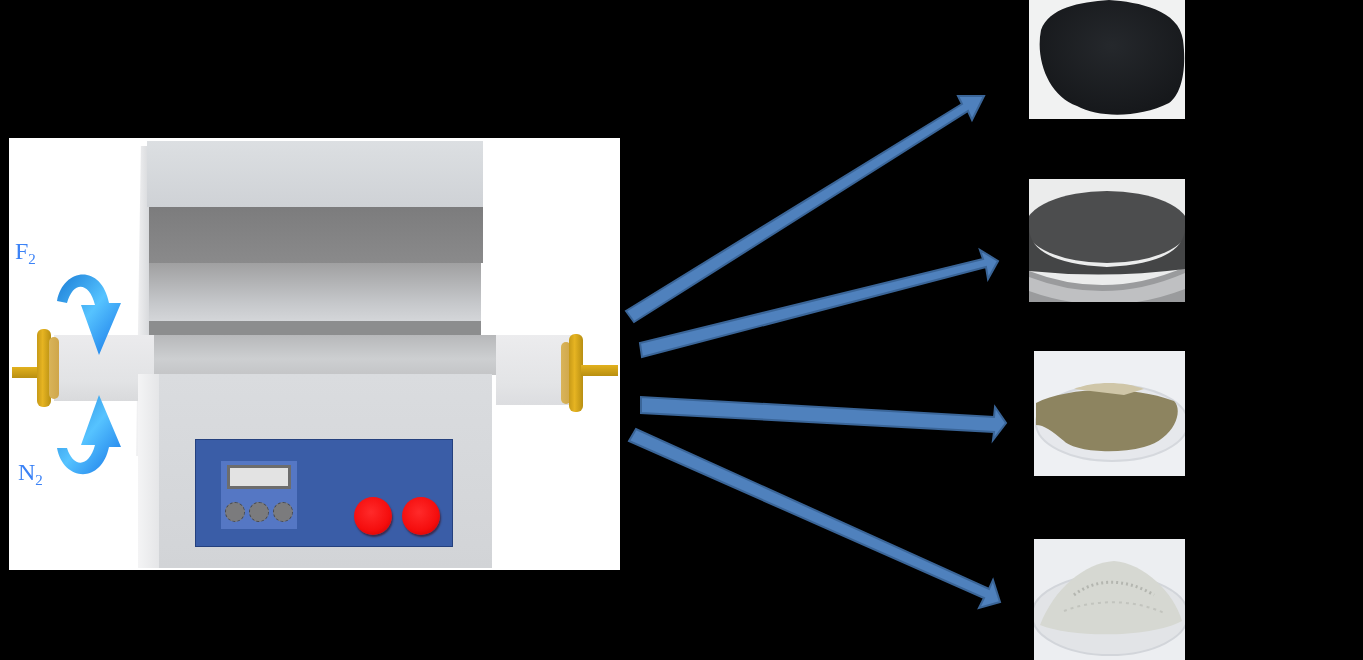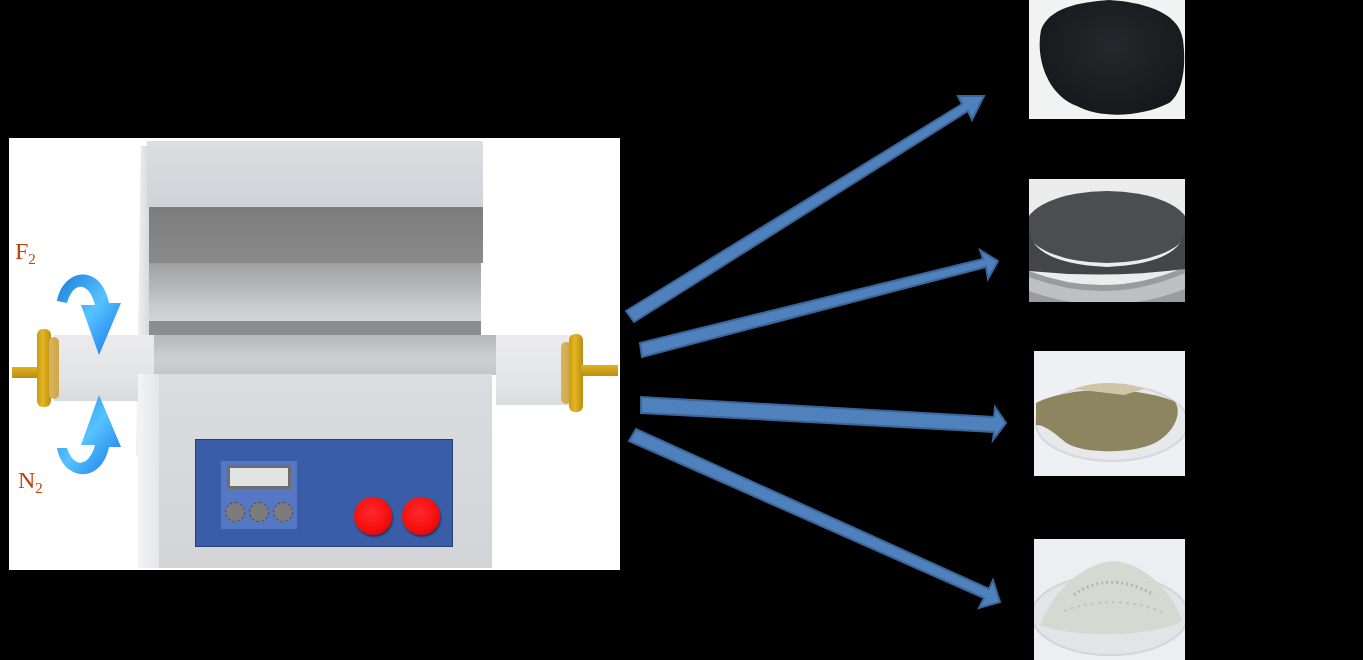--- a/index.html
+++ b/index.html
@@ -7,21 +7,21 @@
       width: 1363px; height: 660px; background: #000000;
       position: relative; overflow: hidden;
       font-family: "Liberation Serif", "DejaVu Serif", serif;
     }
     .abs { position: absolute; }
 
     
     #furnace-panel { left: 9px; top: 138px; width: 611px; height: 432px; background: #ffffff; overflow: hidden; }
 
     
-    .gas-label { font-size: 24px; color: #c2410c; line-height: 1; }
+    .gas-label { font-size: 24px; color: #3b82f6; line-height: 1; }
     .gas-label sub { font-size: 15px; vertical-align: -5px; }
 
     
     #lid-top { left: 138px; top: 3px; width: 336px; height: 66px;
       background: linear-gradient(180deg, #dcdfe2 0%, #cfd2d6 100%); }
     #lid-side-left { left: 127px; top: 8px; width: 14px; height: 310px;
       background: linear-gradient(90deg, #f3f3f4 0%, #d6d8db 100%);
       clip-path: polygon(35% 0, 100% 0, 100% 100%, 0 100%); }
     #lid-front { left: 140px; top: 69px; width: 334px; height: 56px;
       background: linear-gradient(180deg, #7c7c7d 0%, #8a8a8b 100%); }
@@ -68,21 +68,21 @@
     #product-4 { left: 1034px; top: 539px; width: 151px; height: 121px; background: #eceef1; }
 
     svg { display: block; }
   </style>
 </head>
 <body>
 
 <div id="furnace-panel" class="abs">
 
   <div class="abs gas-label" style="left:6px; top:101px;"><span>F</span><sub>2</sub></div>
-  <div class="abs gas-label" style="left:9px; top:330px;"><span>N</span><sub>2</sub></div>
+  <div class="abs gas-label" style="left:9px; top:322px;"><span>N</span><sub>2</sub></div>
 
   <div id="lid-side-left" class="abs"></div>
   <div id="lid-top" class="abs"></div>
   <div id="lid-front" class="abs"></div>
   <div id="lid-inner" class="abs"></div>
   <div id="lid-lip" class="abs"></div>
 
   <div id="tube-center" class="abs"></div>
   <div id="tube-left" class="abs"></div>
   <div id="tube-right" class="abs"></div>

